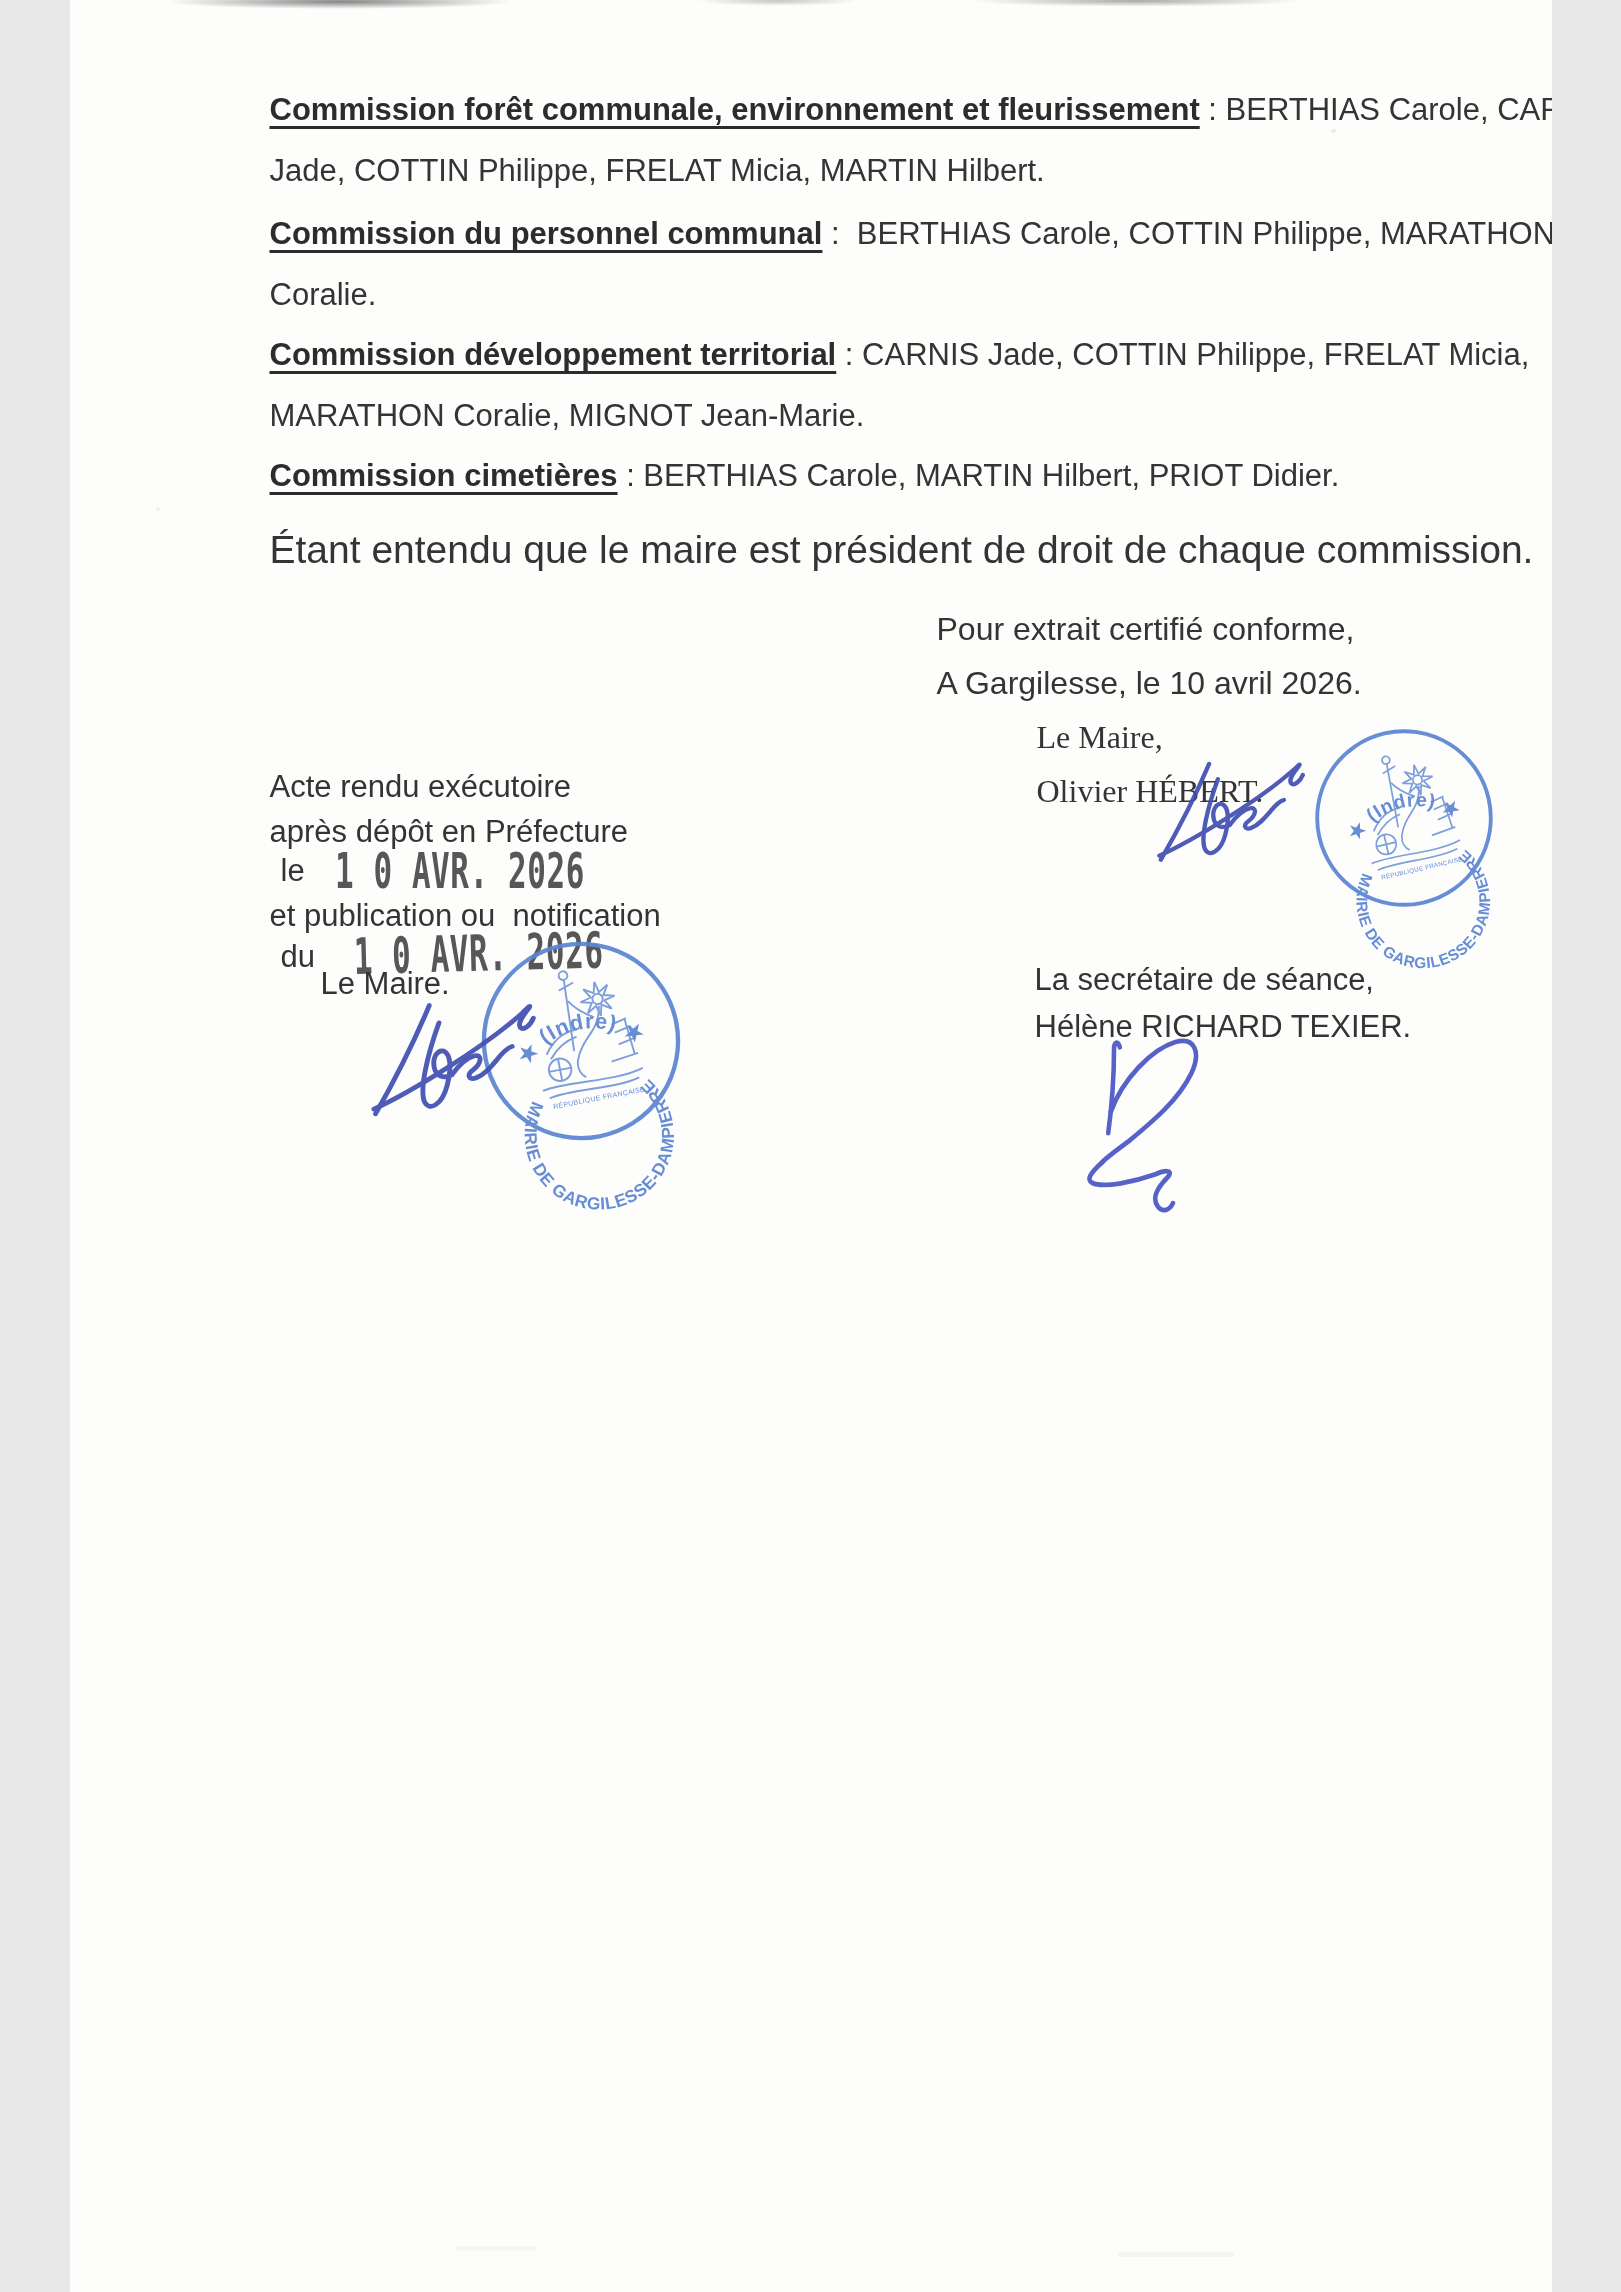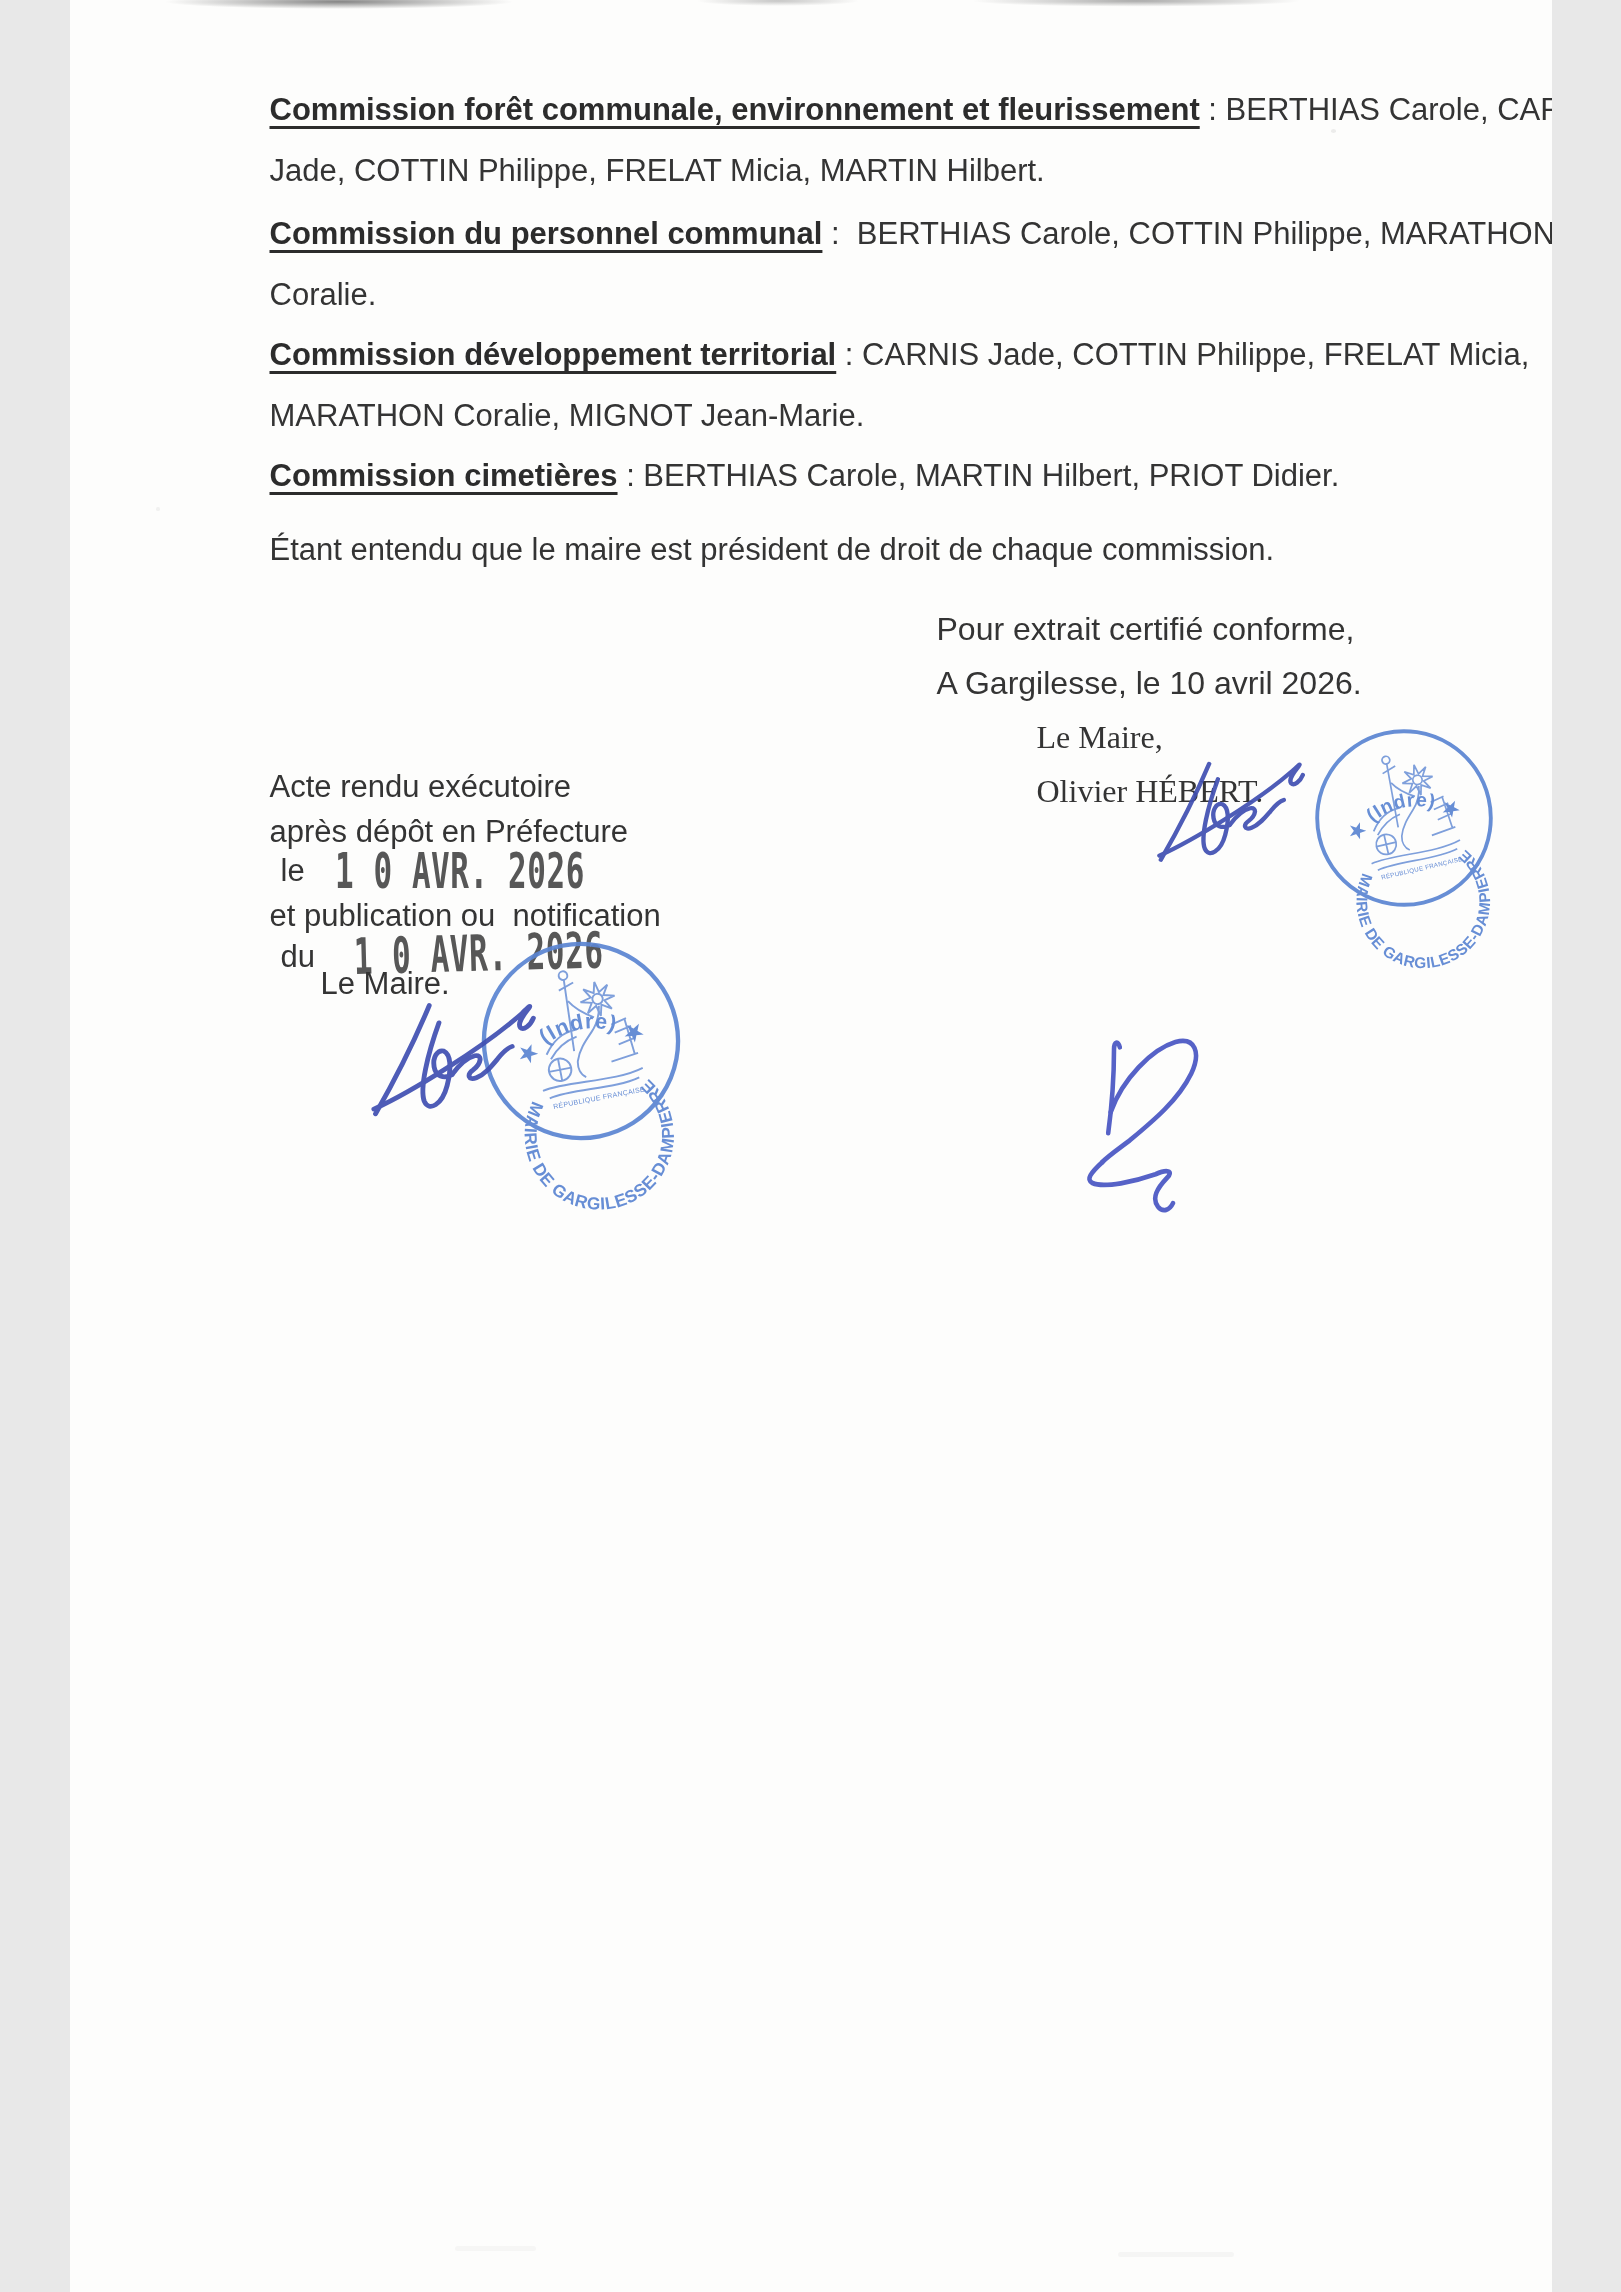--- a/index.html
+++ b/index.html
@@ -18,21 +18,21 @@
       radial-gradient(ellipse 228px 8px at 1066px 0.9px, rgba(45,45,45,.40), rgba(45,45,45,0) 72%);
   }
   .speck{position:absolute;background:#8a8a8a;border-radius:50%;pointer-events:none;}
 
   .para{position:absolute;left:200px;font-size:31px;line-height:61px;}
   .line{white-space:pre;}
   .c-title{
     font-weight:bold;color:#2c2c2c;
     text-decoration:underline;text-decoration-thickness:3.1px;text-underline-offset:6.3px;
   }
-  .note{position:absolute;left:200px;top:519px;font-size:31px;line-height:61px;white-space:pre;}
+  .note{position:absolute;left:200px;top:519px;font-size:39px;line-height:61px;white-space:pre;}
 
   .cert{position:absolute;left:867px;top:602px;font-size:32px;line-height:54px;}
   .cert .ind{margin-left:100px;font-family:Liberation Serif, serif;}
 
   .exec{position:absolute;left:200px;top:763px;width:734px;height:322px;font-size:31px;}
   .xl{position:absolute;left:0;line-height:46px;white-space:pre;}
   .xdate-row{position:absolute;left:11px;display:flex;align-items:center;white-space:pre;}
   .datestamp{
     display:inline-block;
     font-family:"DejaVu Sans Mono",monospace;font-weight:bold;
@@ -93,20 +93,24 @@
 
   <div class="exec">
     <div class="xl" style="top:0.9px">Acte rendu exécutoire</div>
     <div class="xl" style="top:46px">après dépôt en Préfecture</div>
     <div class="xdate-row dr1" style="top:79px"><span>le</span><span class="datestamp">1 0 AVR. 2026</span></div>
     <div class="xl" style="top:130px">et publication ou  notification</div>
     <div class="xdate-row dr2" style="top:165px"><span>du</span><span class="datestamp">1 0 AVR. 2026</span></div>
     <div class="xl" style="top:198px;left:51px">Le Maire.</div>
   </div>
 
+  <div class="sec">
+    <div>La secrétaire de séance,</div>
+    <div>Hélène RICHARD TEXIER.</div>
+  </div>
 
   <svg class="stamp" style="left:1241px;top:725px;width:186px;height:186px;transform:rotate(-13deg);" viewBox="0 0 240 240">
     <defs>
       <path id="arcTopR" d="M54.1 175.3 A86 86 0 1 0 185.9 175.3"></path>
       <path id="arcBotR" d="M42.1 156.3 A86 86 0 0 1 197.9 156.3"></path>
     </defs>
     <g fill="none" stroke="#5b85d2">
       <circle cx="120" cy="120" r="112" stroke-width="5"></circle>
     </g>
     <text class="ring-text" fill="#5b85d2" text-anchor="middle"><textPath href="#arcTopR" startOffset="50%">MAIRIE DE GARGILESSE-DAMPIERRE</textPath></text>

